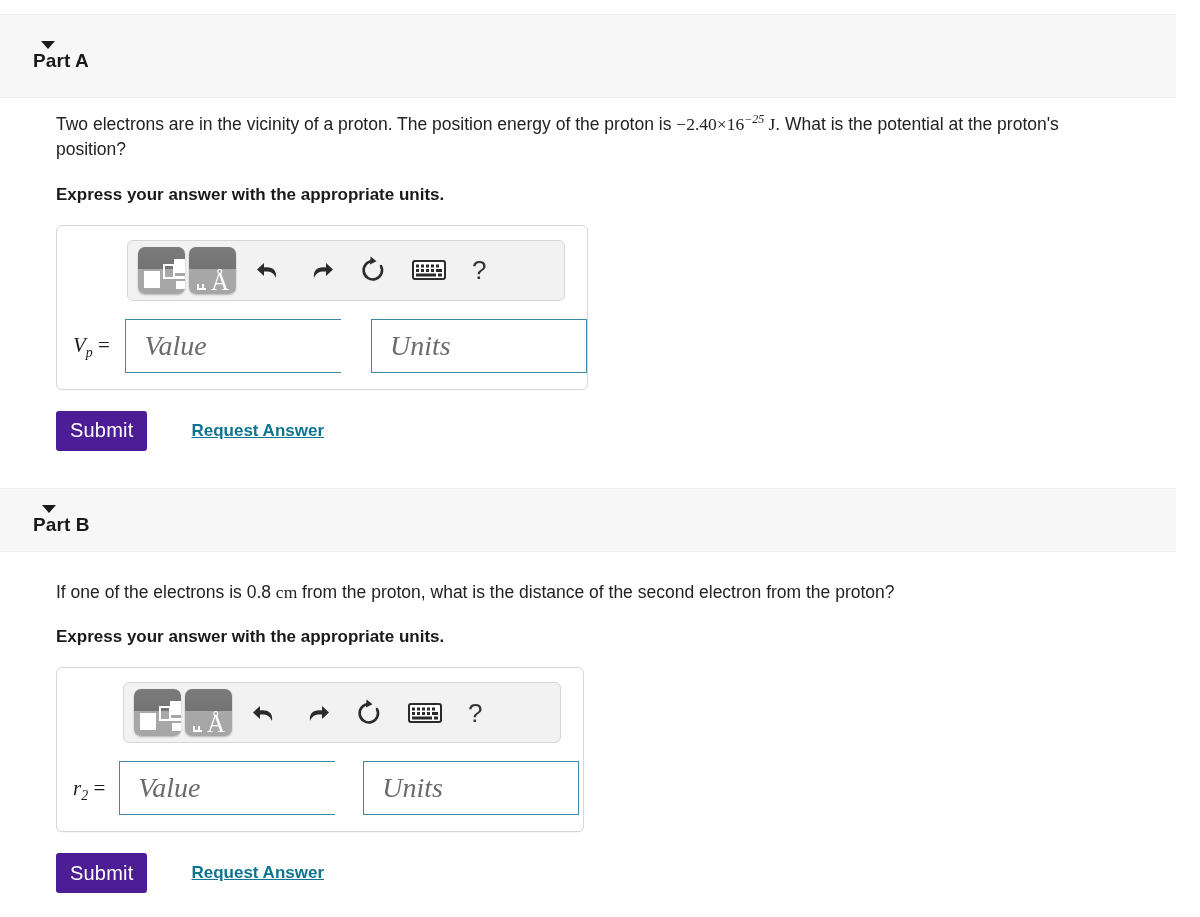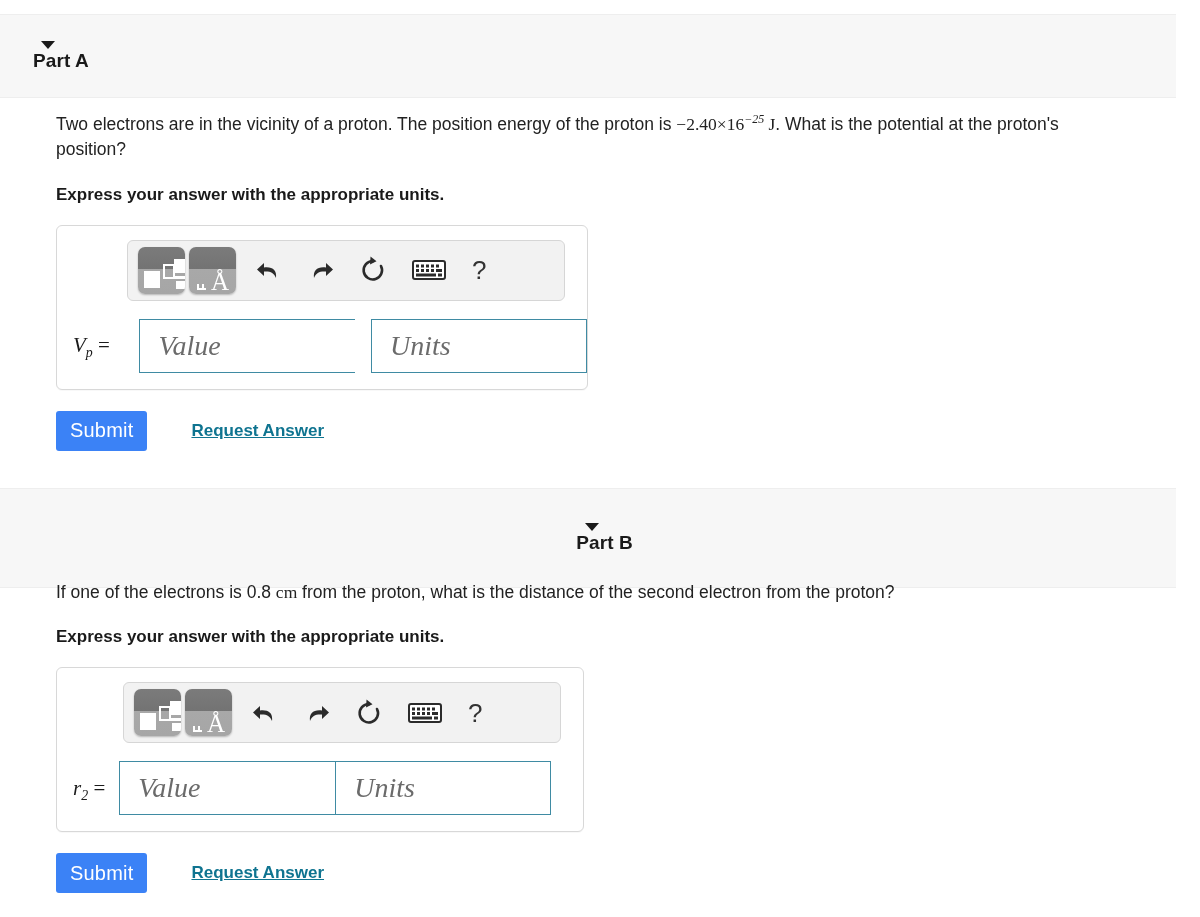--- a/index.html
+++ b/index.html
@@ -158,37 +158,38 @@
     height: 54px;
     border: 1px solid #3f8ba3;
     background: #ffffff;
     box-sizing: border-box;
     font-family: "Liberation Serif", serif;
     font-style: italic;
     font-size: 28px;
     color: #6b6b6b;
     padding: 0 0 0 18px;
     outline: none;
+    margin-left: 28px;
   }
   .field::placeholder {
     font-family: "Liberation Serif", serif;
     font-style: italic;
     color: #6b6b6b;
     opacity: 1;
   }
   .field.value { width: 216px; border-right: none; }
   .field.units { width: 216px; }
 
   
   .actions {
     display: flex;
     align-items: center;
   }
   .submit-btn {
-    background: #3b82f6;
+    background: #4c1d95;
     color: #ffffff;
     border: none;
     border-radius: 3px;
     font-family: "Liberation Sans", sans-serif;
     font-size: 20px;
     padding: 0 14px;
     height: 40px;
     cursor: pointer;
     letter-spacing: 0.2px;
   }
@@ -292,21 +293,21 @@
         <input class="field units" type="text" placeholder="Units" style="">
       </div>
     </div>
 
     <div class="actions" style="margin-top:21px;">
       <button class="submit-btn">Submit</button>
       <a class="request-link">Request Answer</a>
     </div>
   </div>
 
-  <div class="part-header" style="position:absolute; left:0; top:488px; height:100px;justify-content:center;">
+  <div class="part-header" style="position:absolute; left:0; top:488px; height:64px;">
     <div class="part-header-inner">
       <span class="caret">
         <svg width="16" height="10" viewBox="0 0 16 10">
             <polygon points="1,1 15,1 8,9" fill="#1a1a1a"></polygon>
           </svg>
       </span>
       <span class="part-title">Part B</span>
     </div>
   </div>
 

